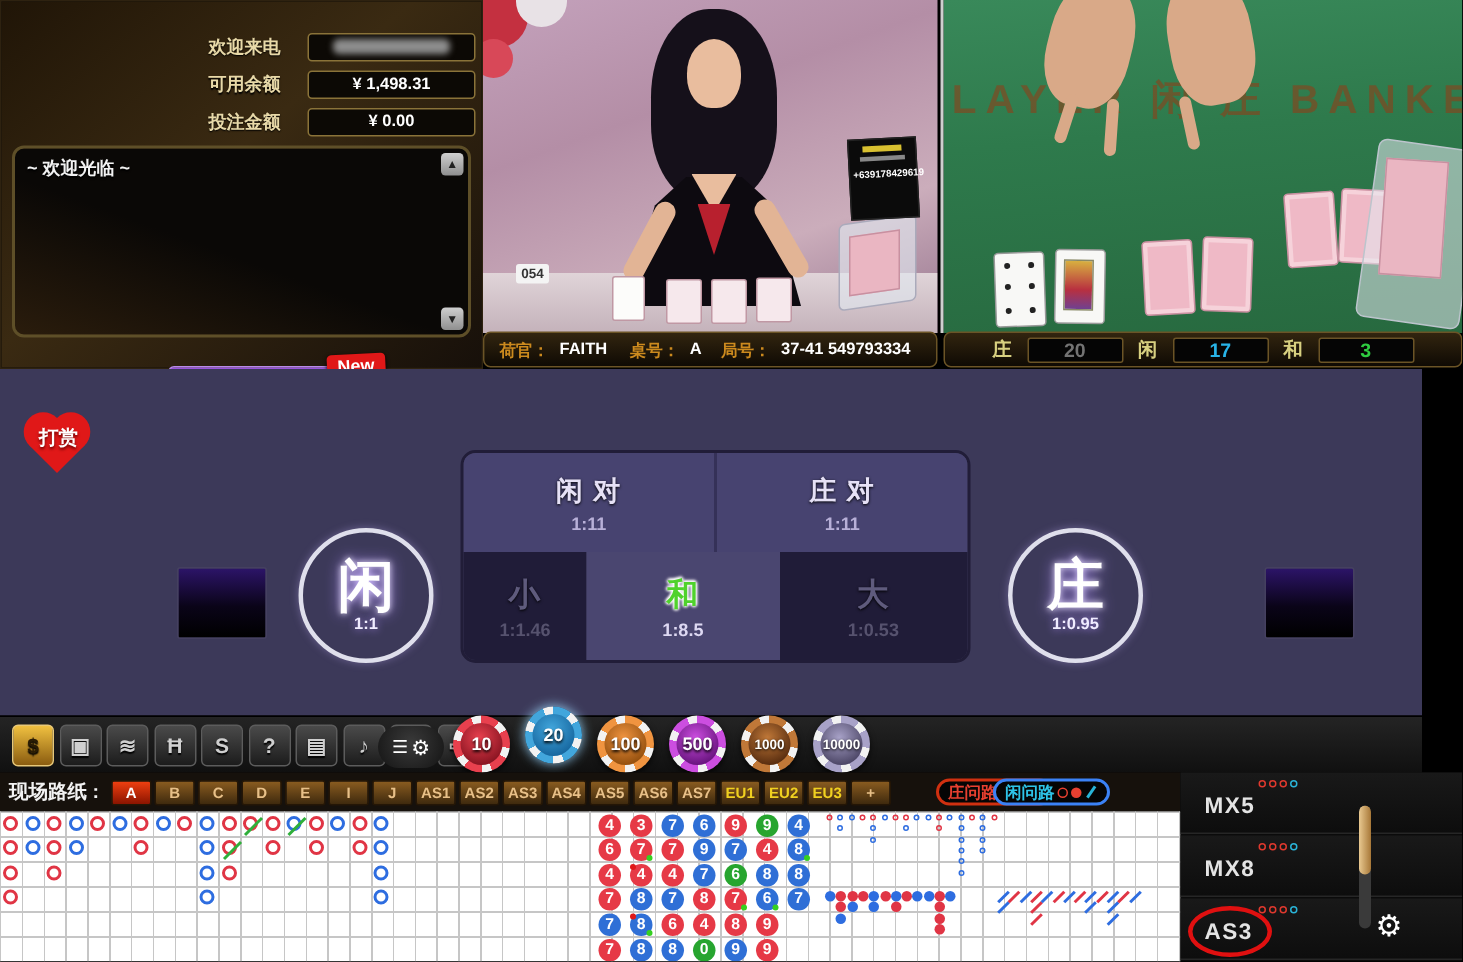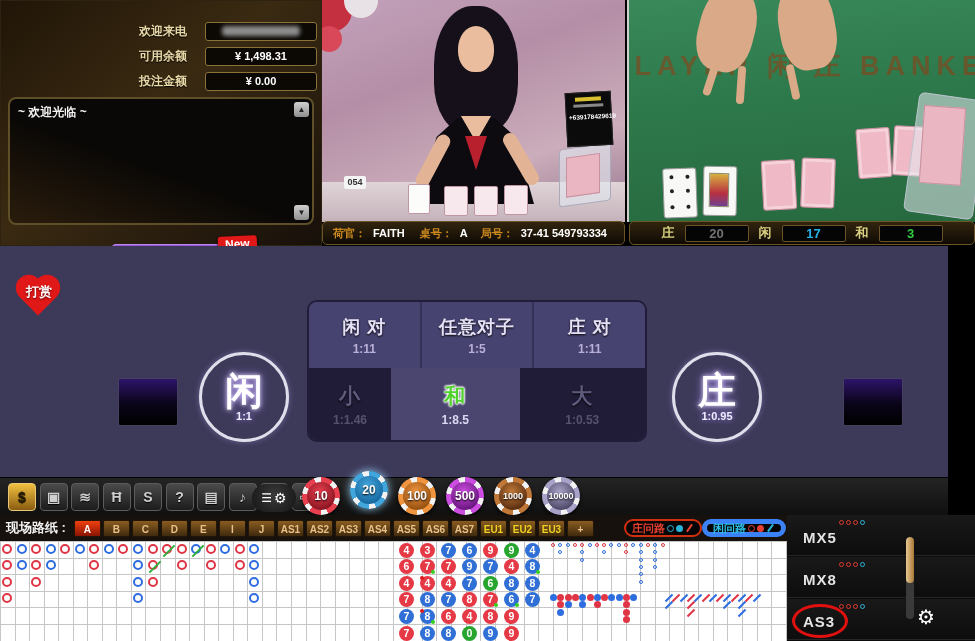--- a/index.html
+++ b/index.html
@@ -145,21 +145,21 @@
   #road-header{position:absolute;left:0;top:515px;width:787px;height:26px;background:#16110c;display:flex;align-items:center;}
   #road-title{color:#f2f2f2;font-size:13px;font-weight:bold;margin-left:6px;white-space:nowrap;}
   #tabs{display:flex;gap:2px;margin-left:8px;}
   .tab{width:27px;height:17px;border-radius:2px;cursor:pointer;font-size:10px;font-weight:bold;text-align:center;line-height:17px;
     background:linear-gradient(#8a5c20,#3f2a0e);border:1px solid #241606;color:#e8c088;overflow:hidden;}
   .tab.active{background:linear-gradient(#f04010,#8a1400);color:#fff;}
   .tab.eu{color:#f0d020;}
   .ask-btn{position:absolute;top:4px;height:18px;border-radius:9px;cursor:pointer;background:#050505;
     display:flex;align-items:center;justify-content:flex-end;gap:2px;font-size:11px;font-weight:bold;padding:0 6px;}
   #ask-banker{left:624px;border:2px solid #d03010;color:#e84030;}
-  #ask-player{left:702px;border:5px solid #3b82f6;color:#2ec4e8;}
+  #ask-player{left:662px;border:2px solid #3b82f6;color:#2ec4e8;}
   .sym-c{width:7px;height:7px;border-radius:50%;display:inline-block;}
   .sym-slash{width:9px;height:2px;display:inline-block;transform:rotate(-55deg);}
 
   #road-grid{position:absolute;left:0;top:541px;width:787px;height:100px;background:#fff;overflow:hidden;
     background-image:repeating-linear-gradient(to right,#c6c6c6 0,#c6c6c6 1px,transparent 1px,transparent 14.55px),
                      repeating-linear-gradient(to bottom,#c6c6c6 0,#c6c6c6 1px,transparent 1px,transparent 16.6px);}
   .brc{position:absolute;width:10px;height:10px;border-radius:50%;border:2px solid #e03545;}
   .brc.b{border-color:#2e6de0;}
   .brc.t::after{content:"";position:absolute;left:-3px;top:4px;width:16px;height:2px;background:#2faf3a;transform:rotate(-45deg);}
   .bead{position:absolute;width:15px;height:15px;border-radius:50%;color:#fff;font-size:10.5px;font-weight:bold;
@@ -318,24 +318,20 @@
     <div class="bet-ring" style="left:672px;top:106px;">
       <div class="ring-name">庄</div>
       <div class="ring-odds">1:0.95</div>
     </div>
 
     <div id="bet-table">
       <div id="side-bets">
           <div class="side-cell">
             <div class="side-name">闲 对</div>
             <div class="side-odds">1:11</div>
-          </div>
-          <div class="side-cell">
-            <div class="side-name">任意对子</div>
-            <div class="side-odds">1:5</div>
           </div>
           <div class="side-cell">
             <div class="side-name">庄 对</div>
             <div class="side-odds">1:11</div>
           </div>
         </div>
       <div id="main-bets">
           <div class="main-cell main-dim" style="width: 83px;">
             <div class="side-name">小</div>
             <div class="side-odds">1:1.46</div>

